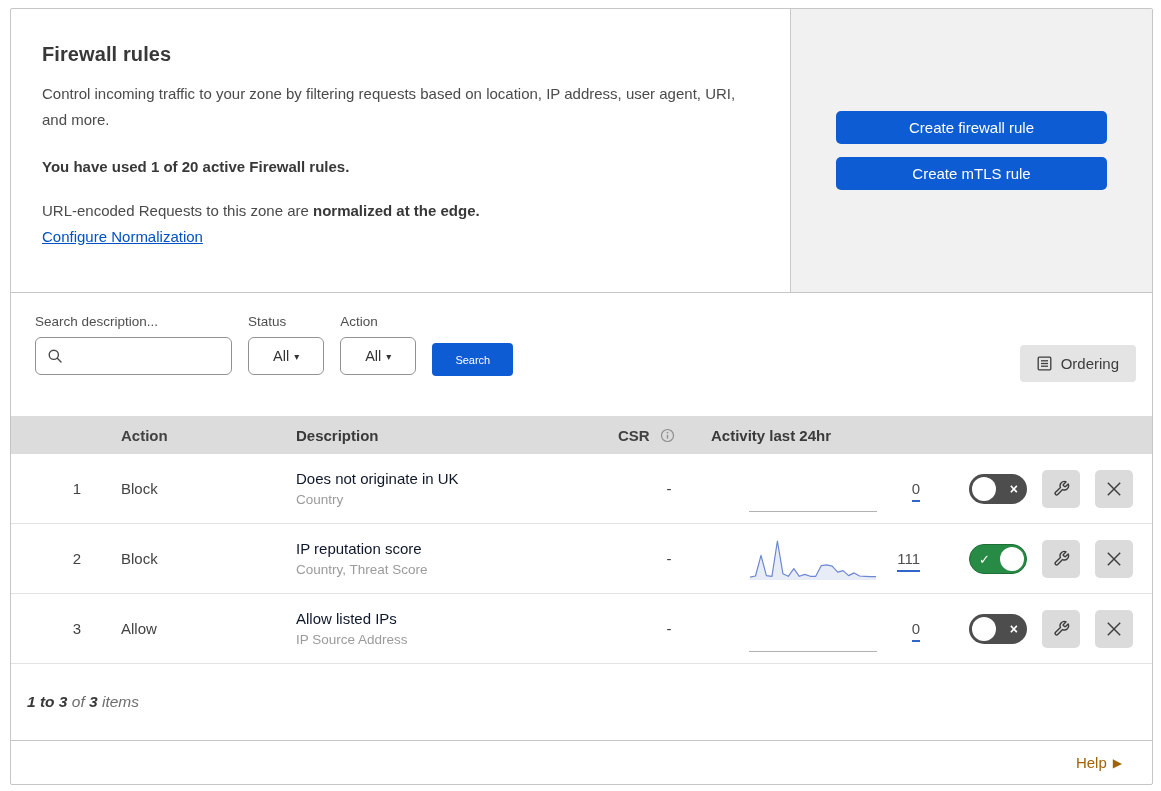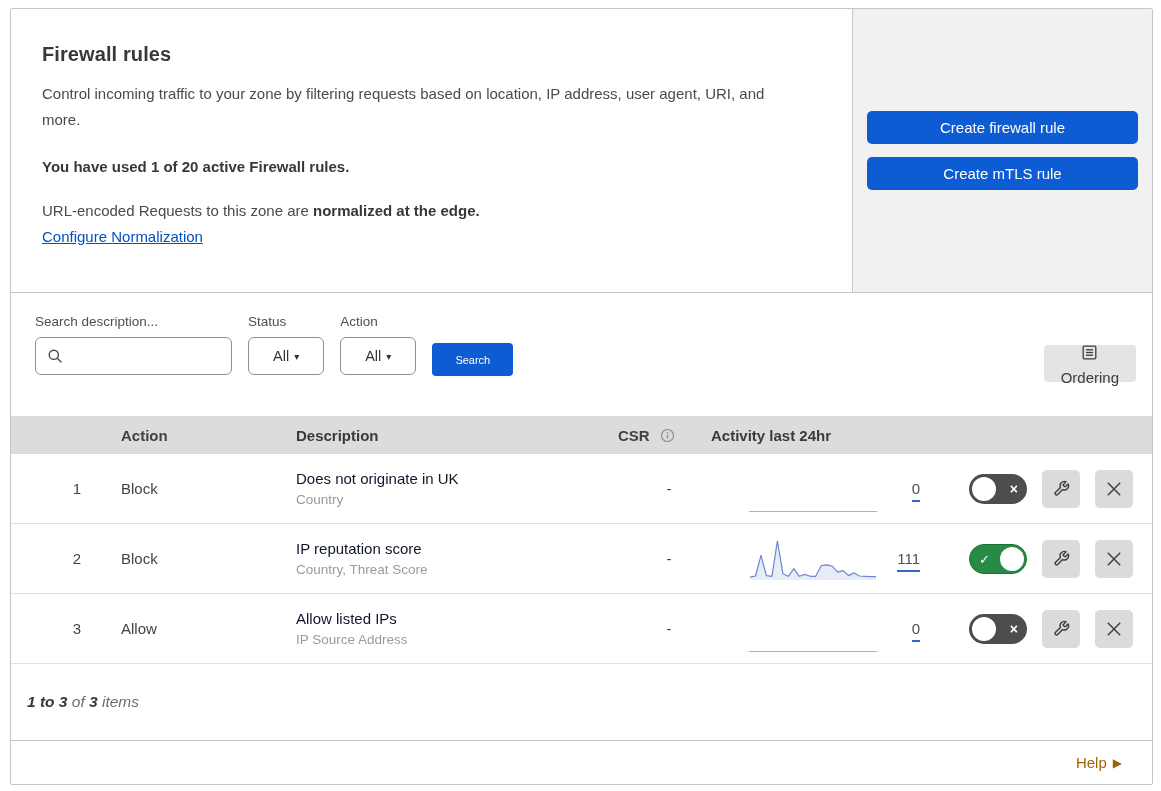--- a/index.html
+++ b/index.html
@@ -21,21 +21,21 @@
   
   .top { display: flex; height: 284px; border-bottom: 1px solid #c6c6c6; }
   .top-left { flex: 1; padding: 34px 40px 0 31px; }
   .page-title { font-size: 20px; font-weight: 700; color: #383838; letter-spacing: .1px; }
   .desc { margin-top: 15px; font-size: 15px; line-height: 1.72; color: #4b4b4b; max-width: 745px; }
   .usage { margin-top: 25px; font-size: 15px; font-weight: 700; color: #383838; }
   .norm { margin-top: 27px; font-size: 15px; color: #4b4b4b; }
   .norm b { color: #383838; }
   .norm-link { display: inline-block; margin-top: 9px; font-size: 15px; color: #0051c3; text-decoration: underline; cursor: pointer; }
   .top-right {
-    width: 300px; background: #f1f1f1; border-left: 1px solid #c9c9c9;
+    width: 362px; background: #f1f1f1; border-left: 1px solid #c9c9c9;
     display: flex; flex-direction: column; justify-content: center; align-items: center; gap: 13px;
   }
   .btn-primary {
     width: 271px; height: 33px; background: #0d5cd3; color: #fff; border: none;
     border-radius: 5px; font-size: 15px; font-family: inherit; cursor: pointer;
   }
 
   
   .filterbar { position: relative; height: 123px; padding: 21px 0 0 24px; display: flex; gap: 16px; }
   .fgroup { display: flex; flex-direction: column; }
@@ -51,21 +51,21 @@
     font-size: 14.5px; color: #333; padding: 0 24px; cursor: pointer;
   }
   .caret { font-size: 10px; color: #333; }
   .btn-search {
     margin-top: 29px; width: 81px; height: 33px; background: #0d5cd3; color: #fff;
     border: none; border-radius: 4px; font-size: 11px; font-family: inherit; cursor: pointer;
   }
   .btn-ordering {
     position: absolute; right: 16px; top: 52px; height: 37px; padding: 0 17px;
     background: #e4e4e4; color: #3d3d3d; border: none; border-radius: 4px;
-    font-size: 15px; font-family: inherit; display: flex; align-items: center; gap: 9px; cursor: pointer; flex-direction: column;
+    font-size: 15px; font-family: inherit; display: flex; align-items: center; gap: 9px; cursor: pointer;
   }
 
   
   .thead { display: flex; align-items: center; height: 38px; background: #dcdcdc; font-size: 15px; font-weight: 700; color: #3a3a3a; }
   .trow { display: flex; align-items: center; height: 70px; border-bottom: 1px solid #e2e2e2; background: #fff; }
   .col-num { width: 96px; text-align: right; padding-right: 26px; font-size: 15px; color: #424242; }
   .col-action { width: 175px; padding-left: 14px; font-size: 15px; color: #424242; }
   .col-desc { width: 312px; padding-left: 14px; }
   .col-csr { width: 98px; padding-left: 24px; font-size: 15px; color: #424242; }
   .col-activity { width: 240px; padding-left: 19px; display: flex; align-items: center; }

